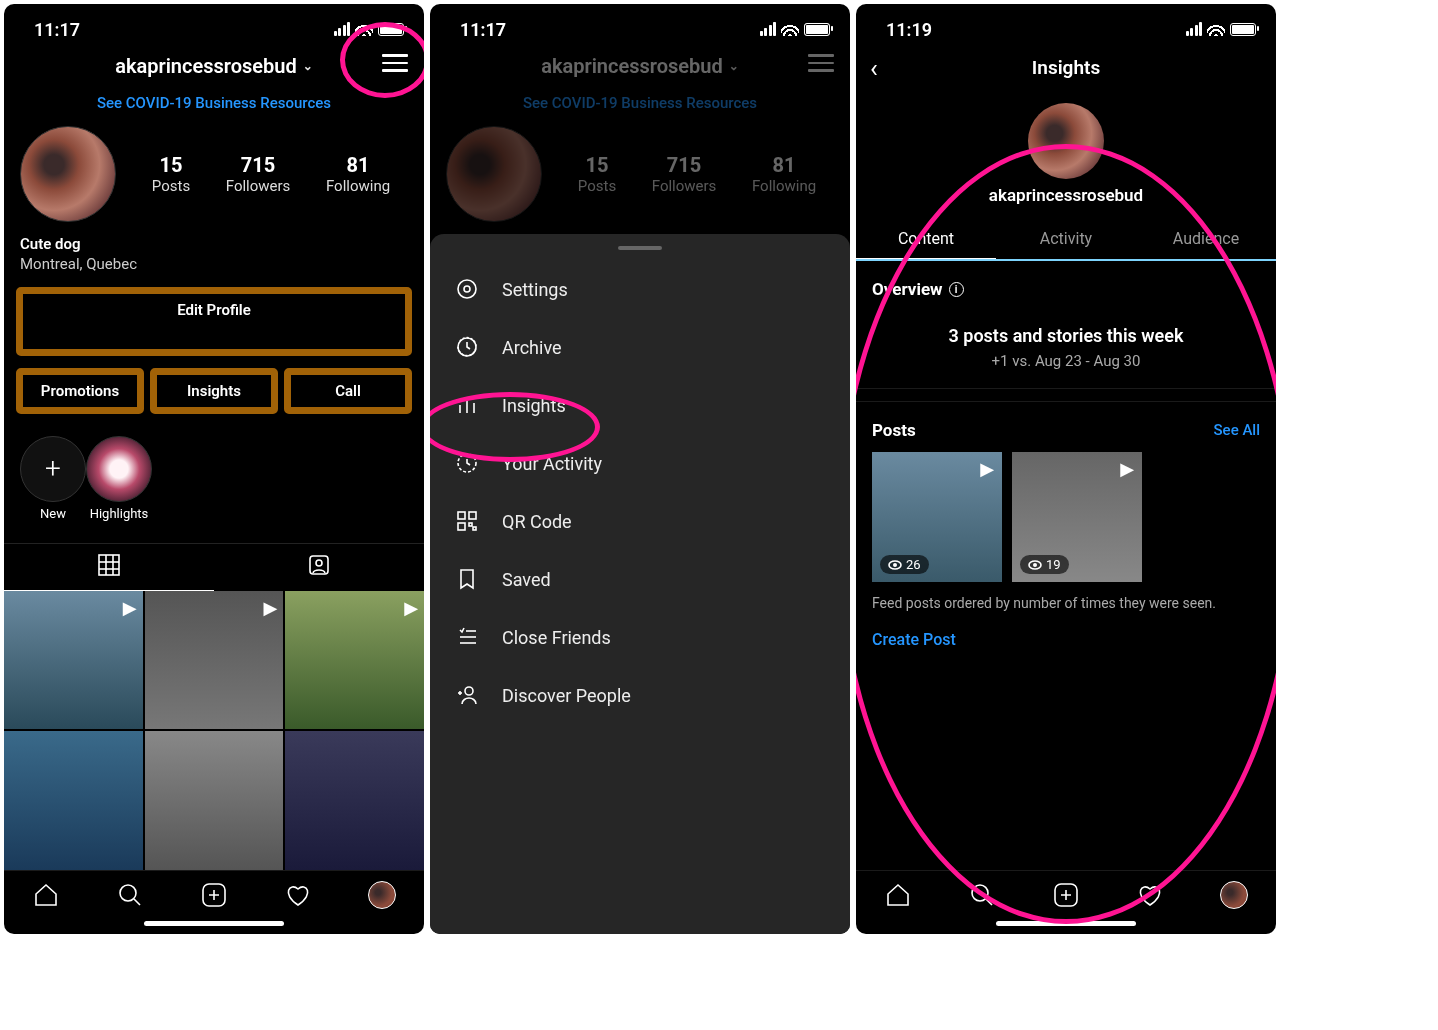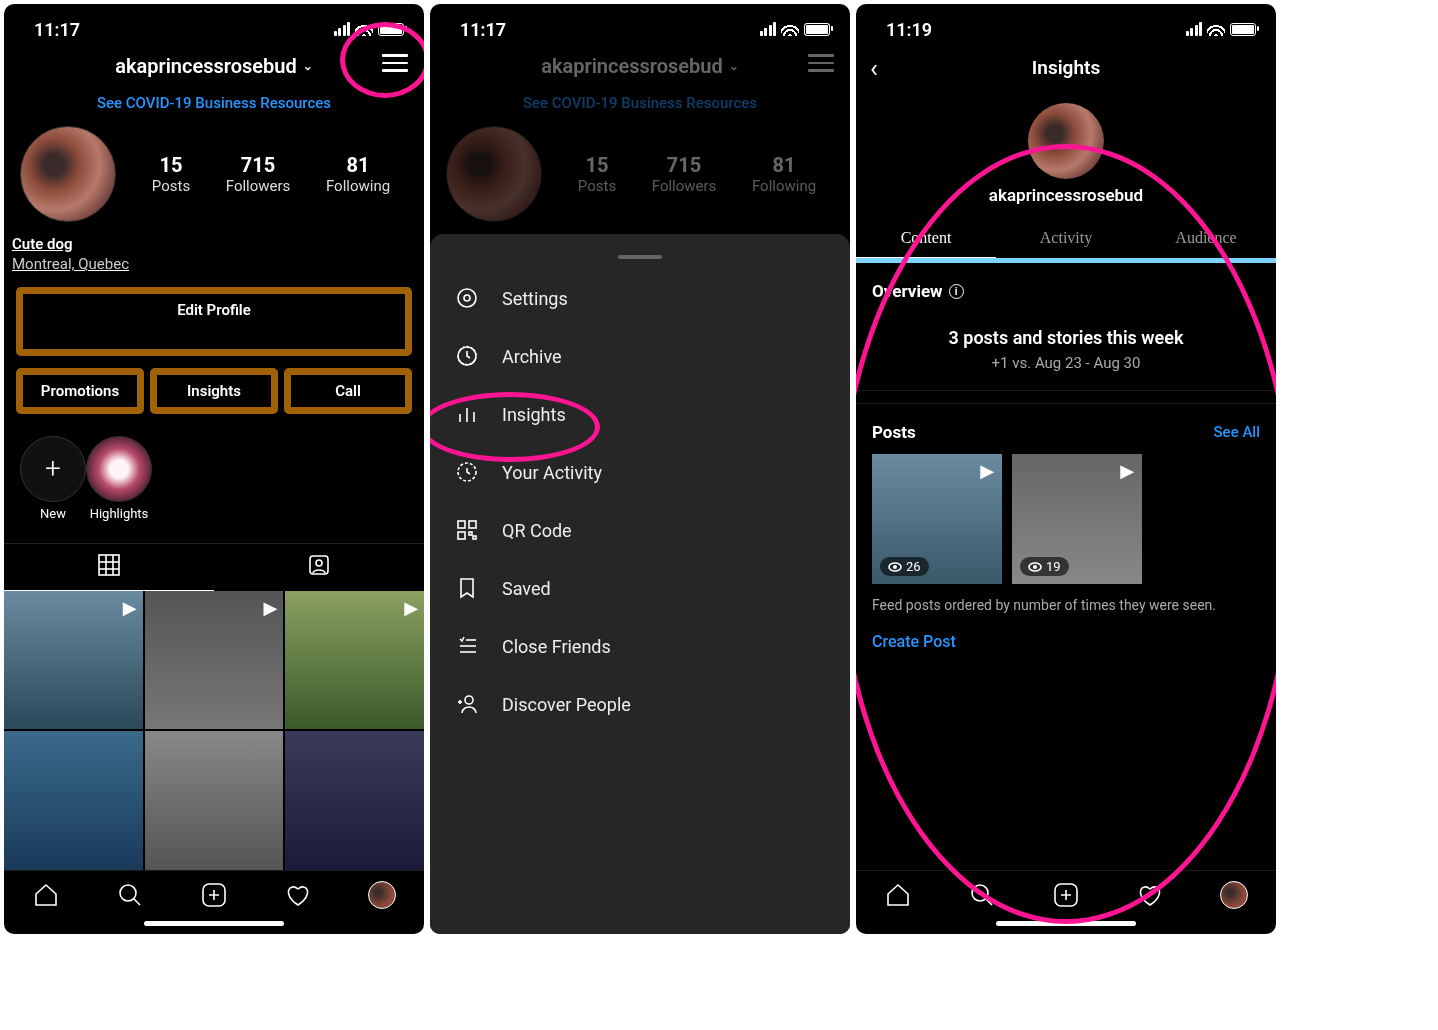--- a/index.html
+++ b/index.html
@@ -67,21 +67,21 @@
   .stats-row { display:flex; align-items:center; padding:0 16px 12px 16px; gap:18px;}
   .avatar-lg {
     width:96px; height:96px; border-radius:50%;
     background: radial-gradient(circle at 35% 40%, #3a2a2a 12%, #8b4a3a 30%, #b77a6a 55%, #6a3a3a 80%);
     border:1px solid #333;
     flex-shrink:0;
   }
   .stats { flex:1; display:flex; justify-content:space-around; text-align:center;}
   .stat-num { font-size:20px; font-weight:700;}
   .stat-lbl { font-size:15px; color:#ddd;}
-  .bio { padding:0 8px; font-size:15px; line-height:1.35;text-decoration:underline;}
+  .bio { padding:0 16px; font-size:15px; line-height:1.35;}
   .bio .name { font-weight:600;}
   .bio .cat  { color:#888;}
   .bio .loc  { color:#ccc;}
   
   .btn-row { padding:12px 12px 8px 12px; display:flex; gap:6px;}
   .btn {
     flex:1; border:7px solid #a16207; background:transparent; color:#fff;
     border-radius:5px; font-size:15px; font-weight:600; padding:7px 0; text-align:center;
   }
   .btn-full { width:calc(100% - 24px); margin:0 12px;}
@@ -131,38 +131,38 @@
   .pink-circle {
     position:absolute; border:5px solid #ff1493; border-radius:50%;
     pointer-events:none;
   }
   .phone2-bg {
     position:absolute; inset:0; filter:brightness(.4);
   }
   .sheet {
     position:absolute; left:0; right:0; bottom:0; top:230px;
     background:#262626; border-top-left-radius:14px; border-top-right-radius:14px;
-    padding-top:17px;
+    padding-top:8px;
   }
   .sheet-handle { width:44px; height:4px; background:#666; border-radius:2px; margin:4px auto 10px auto;}
   .menu-item {
     display:flex; align-items:center; gap:22px;
     padding:16px 24px; font-size:18px; color:#eee;
   }
   .menu-icon { width:26px; height:26px; display:flex; align-items:center; justify-content:center; color:#eee;}
   
   .ins-header { display:flex; align-items:center; justify-content:center; padding:12px; position:relative;}
   .ins-header .back { position:absolute; left:14px; font-size:26px;}
   .ins-title { font-size:19px; font-weight:600;}
   .ins-avatar {
     width:76px; height:76px; border-radius:50%; margin:12px auto 6px auto;
     background: radial-gradient(circle at 35% 40%, #3a2a2a 12%, #8b4a3a 30%, #b77a6a 55%, #6a3a3a 80%);
   }
   .ins-user { text-align:center; font-size:17px; font-weight:600; margin-bottom:14px;}
-  .ins-tabs { display:flex; border-bottom:5px solid #7dd3fc;font-family:Liberation Serif, serif;}
+  .ins-tabs { display:flex; border-bottom:2px solid #7dd3fc;}
   .ins-tab { flex:1; text-align:center; padding:10px 0; color:#999; font-size:16px;}
   .ins-tab.active { color:#fff; border-bottom:1.5px solid #fff;}
   .ins-section { padding:18px 16px;}
   .ins-h { font-size:17px; font-weight:700; display:flex; align-items:center; gap:6px;}
   .info-i {
     width:15px; height:15px; border:1.5px solid #fff; border-radius:50%;
     display:inline-flex; align-items:center; justify-content:center; font-size:10px;
   }
   .ov-main { text-align:center; font-size:18px; font-weight:600; margin-top:26px;}
   .ov-sub  { text-align:center; font-size:15px; color:#aaa; margin-top:6px;}

